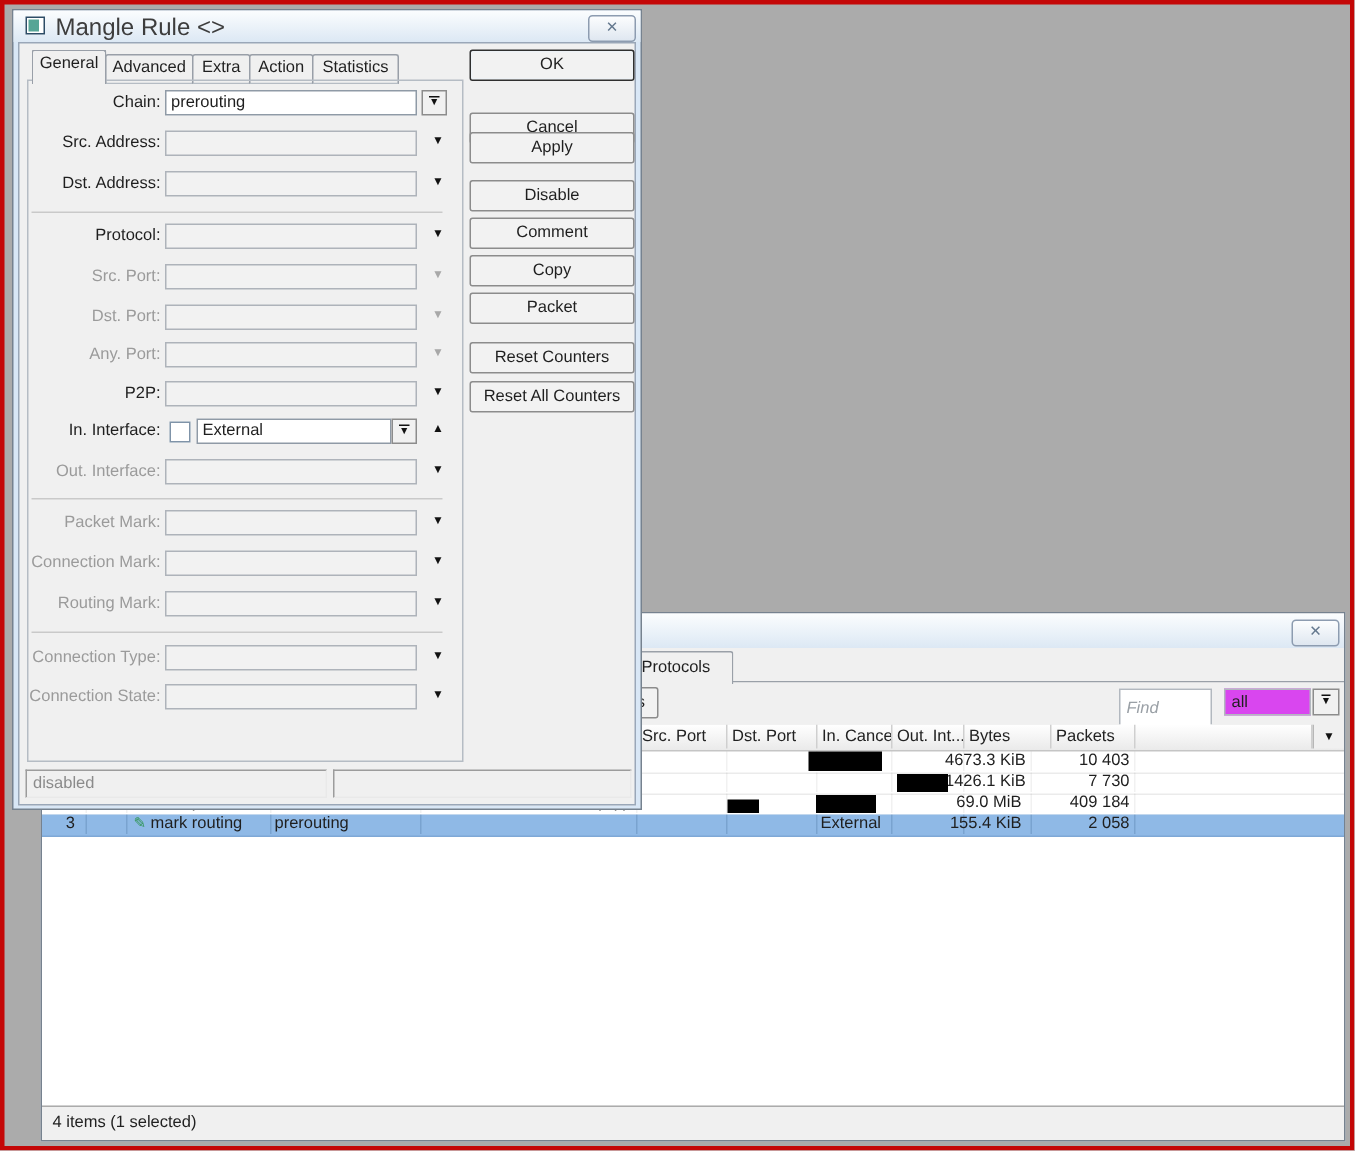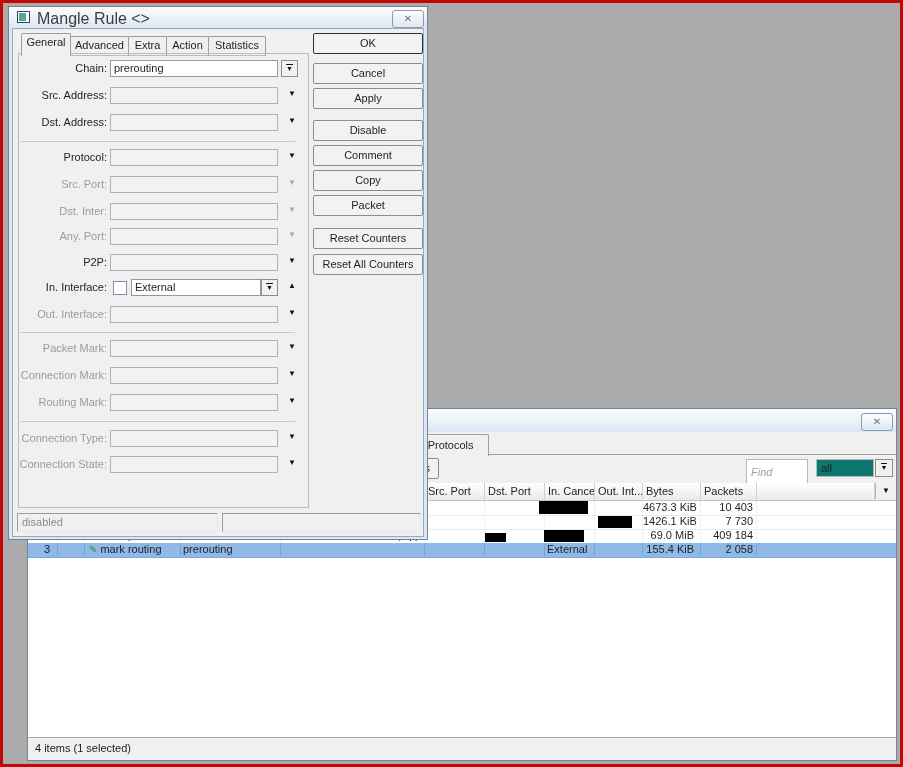--- a/index.html
+++ b/index.html
@@ -24,21 +24,21 @@
          text-align:center;line-height:20px;z-index:2;}
   .fwtoolbar{position:absolute;left:0;top:46px;right:0;height:28px;background:#f0f0f0;
              border-bottom:1px solid #c2c2c2;}
   .partialbtn{position:absolute;left:382px;top:3px;width:29px;height:21px;background:#f2f2f2;
               border:1px solid #8c8c8c;border-radius:2px;text-align:right;padding-right:8px;
               box-sizing:border-box;line-height:19px;}
   .findbox{position:absolute;left:718px;top:4px;width:62px;height:18px;border:1px solid #b2b8bf;
            background:#fff;box-sizing:border-box;font:inherit;padding:12px 4px;color:#222;}
   .findbox::placeholder{font-style:italic;color:#9aa0a6;}
   .filterfield{position:absolute;left:788px;top:4px;width:58px;height:18px;border:1px solid #b2b8bf;
-               background:#0f766e;box-sizing:border-box;line-height:16px;padding-left:4px;}
+               background:#d946ef;box-sizing:border-box;line-height:16px;padding-left:4px;}
   .droplist-btn{position:absolute;width:18px;height:18px;border:1px solid #8c8c8c;background:#f1f1f1;
                 text-align:center;box-sizing:border-box;}
   .fwtoolbar .droplist-btn{left:847px;top:4px;}
   .droplist-glyph{display:inline-block;border-top:1px solid #111;padding-top:1px;margin-top:3px;
                   font-size:7px;line-height:6px;color:#111;}
 
   
   .listarea{position:absolute;left:0;top:74px;right:0;bottom:22px;background:#fff;overflow:hidden;}
   .thead{position:absolute;left:0;top:0;right:0;height:17px;
          background:linear-gradient(#ffffff,#eaeaea);border-bottom:1px solid #c5c5c5;}
@@ -54,21 +54,21 @@
   .trow.selected .tcell{border-right:1px solid rgba(0,40,90,0.15);}
   .c-num{left:0;width:30px;text-align:right;padding-right:7px;}
   .c-flags{left:30px;width:27px;}
   .c-action{left:57px;width:96px;padding-left:4px;}
   .c-chain{left:153px;width:100px;padding-left:2px;}
   .c-proto{left:346px;width:51px;text-align:right;padding-right:5px;}
   .c-sport{left:397px;width:60px;}
   .c-dport{left:457px;width:60px;}
   .c-inif{left:517px;width:50px;padding-left:2px;}
   .c-outif{left:567px;width:48px;}
-  .c-bytes{left:615px;width:58px;text-align:right;padding-right:6px;}
+  .c-bytes{left:602px;width:58px;text-align:right;padding-right:6px;}
   .c-packets{left:673px;width:56px;text-align:right;padding-right:3px;}
   .pencil{color:#2f9555;font-size:10px;margin-right:3px;}
   .redact{position:absolute;background:#000;}
   .fwstatus{position:absolute;left:0;bottom:0;right:0;height:22px;background:#f0f0f0;
             border-top:1px solid #ababab;line-height:21px;padding-left:7px;color:#222;}
 
   
   .dialog{position:absolute;left:5px;top:3px;width:420px;height:534px;box-sizing:border-box;
           background:#d9e7f6;border:1px solid #76828f;z-index:10;}
   .dtitlebar{position:absolute;left:0;top:0;right:0;height:21px;
@@ -247,21 +247,21 @@
         <span class="flabel">Protocol:</span>
         <span class="fld"></span>
         <span class="arr">▼</span>
       </div>
       <div class="frow" style="top:147px">
         <span class="flabel dim">Src. Port:</span>
         <span class="fld"></span>
         <span class="arr dim">▼</span>
       </div>
       <div class="frow" style="top:174px">
-        <span class="flabel dim">Dst. Inter:</span>
+        <span class="flabel dim">Dst. Port:</span>
         <span class="fld"></span>
         <span class="arr dim">▼</span>
       </div>
       <div class="frow" style="top:199px">
         <span class="flabel dim">Any. Port:</span>
         <span class="fld"></span>
         <span class="arr dim">▼</span>
       </div>
       <div class="frow" style="top:225px">
         <span class="flabel">P2P:</span>
@@ -304,21 +304,21 @@
         <span class="fld"></span>
         <span class="arr">▼</span>
       </div>
       <div class="frow" style="top:427px">
         <span class="flabel dim">Connection State:</span>
         <span class="fld"></span>
         <span class="arr">▼</span>
       </div>
 
       <div class="dbtn default" style="top:4px">OK</div>
-      <div class="dbtn" style="top:34px">Cancel</div>
+      <div class="dbtn" style="top:46px">Cancel</div>
       <div class="dbtn" style="top:59px">Apply</div>
       <div class="dbtn" style="top:91px">Disable</div>
       <div class="dbtn" style="top:116px">Comment</div>
       <div class="dbtn" style="top:141px">Copy</div>
       <div class="dbtn" style="top:166px">Packet</div>
       <div class="dbtn" style="top:199px">Reset Counters</div>
       <div class="dbtn" style="top:225px">Reset All Counters</div>
 
       <div class="dstatus" style="left:4px;bottom:4px;width:201px">disabled</div>
       <div class="dstatus" style="left:209px;bottom:4px;width:199px"></div>

